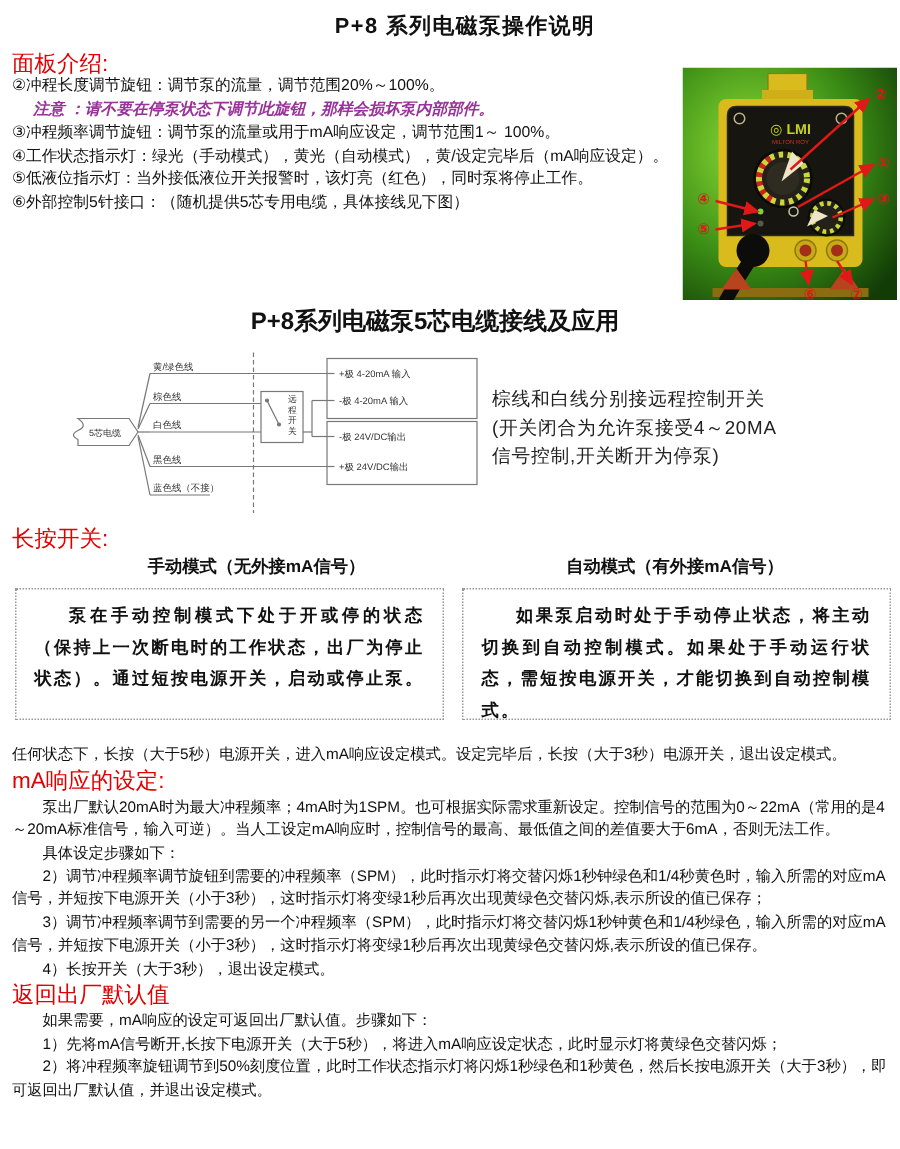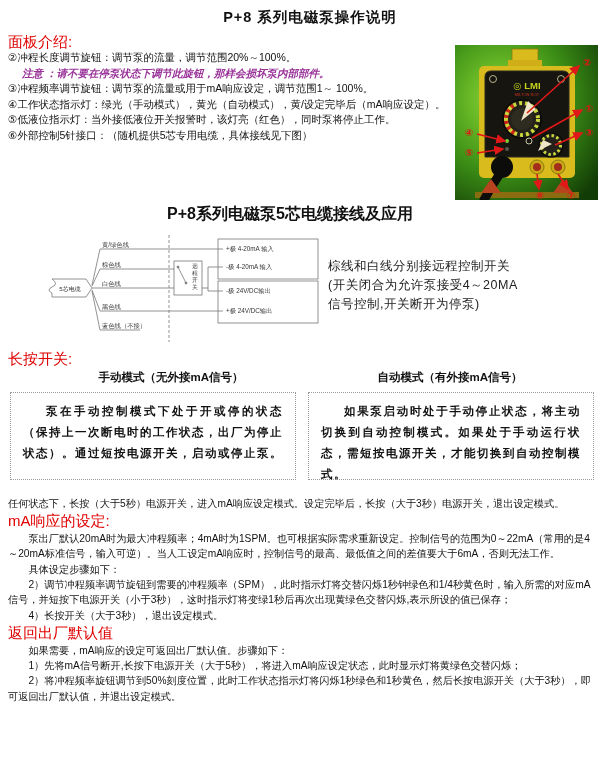--- a/index.html
+++ b/index.html
@@ -192,20 +192,21 @@
 
   <div id="box-manual" class="dotted-box">泵在手动控制模式下处于开或停的状态（保持上一次断电时的工作状态，出厂为停止状态）。通过短按电源开关，启动或停止泵。</div>
   <div id="box-auto" class="dotted-box">如果泵启动时处于手动停止状态，将主动切换到自动控制模式。如果处于手动运行状态，需短按电源开关，才能切换到自动控制模式。</div>
 
   <div id="flow">
     <p>任何状态下，长按（大于5秒）电源开关，进入mA响应设定模式。设定完毕后，长按（大于3秒）电源开关，退出设定模式。</p>
     <span class="sec-head">mA响应的设定:</span>
     <p class="indent">泵出厂默认20mA时为最大冲程频率；4mA时为1SPM。也可根据实际需求重新设定。控制信号的范围为0～22mA（常用的是4～20mA标准信号，输入可逆）。当人工设定mA响应时，控制信号的最高、最低值之间的差值要大于6mA，否则无法工作。</p>
     <p class="indent">具体设定步骤如下：</p>
     <p class="indent">2）调节冲程频率调节旋钮到需要的冲程频率（SPM），此时指示灯将交替闪烁1秒钟绿色和1/4秒黄色时，输入所需的对应mA信号，并短按下电源开关（小于3秒），这时指示灯将变绿1秒后再次出现黄绿色交替闪烁,表示所设的值已保存；</p>
+    <p class="indent">3）调节冲程频率调节到需要的另一个冲程频率（SPM），此时指示灯将交替闪烁1秒钟黄色和1/4秒绿色，输入所需的对应mA信号，并短按下电源开关（小于3秒），这时指示灯将变绿1秒后再次出现黄绿色交替闪烁,表示所设的值已保存。</p>
     <p class="indent">4）长按开关（大于3秒），退出设定模式。</p>
     <span class="sec-head">返回出厂默认值</span>
     <p class="indent">如果需要，mA响应的设定可返回出厂默认值。步骤如下：</p>
     <p class="indent">1）先将mA信号断开,长按下电源开关（大于5秒），将进入mA响应设定状态，此时显示灯将黄绿色交替闪烁；</p>
     <p class="indent">2）将冲程频率旋钮调节到50%刻度位置，此时工作状态指示灯将闪烁1秒绿色和1秒黄色，然后长按电源开关（大于3秒），即可返回出厂默认值，并退出设定模式。</p>
   </div>
 
 </div>
 
 </body></html>

